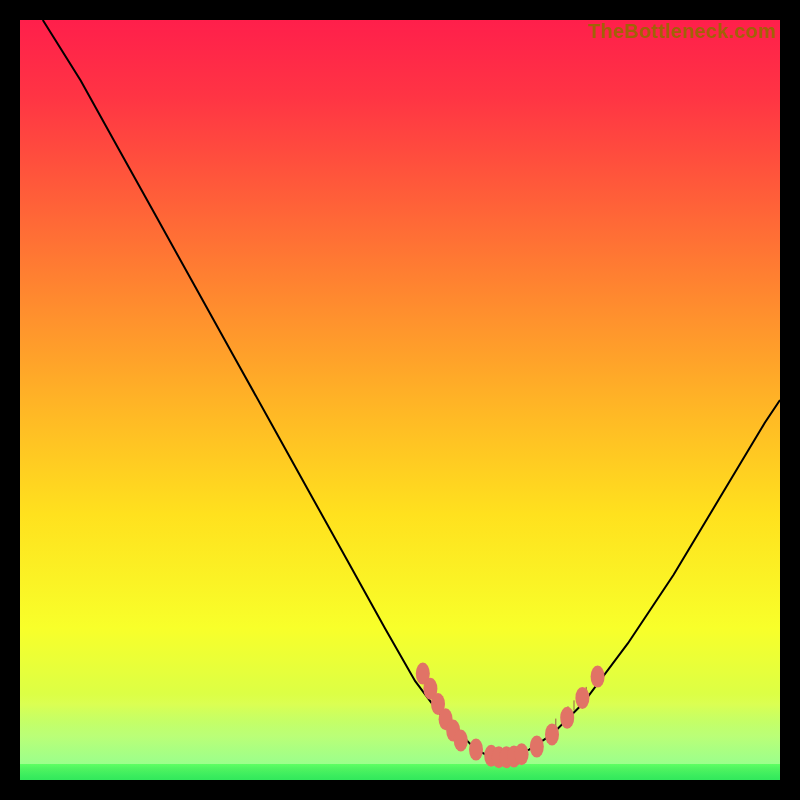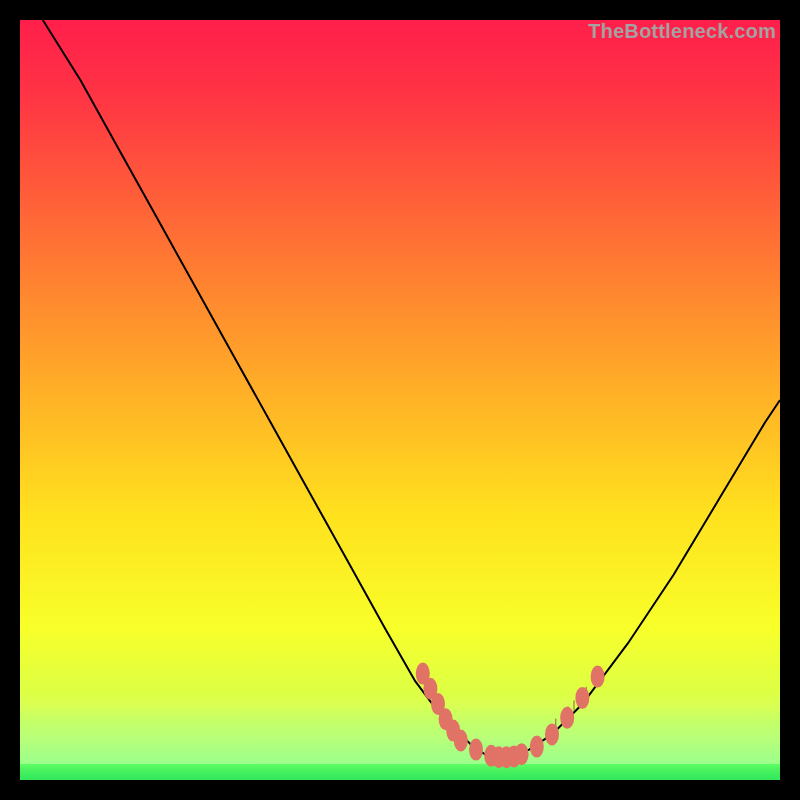--- a/index.html
+++ b/index.html
@@ -23,21 +23,21 @@
     position: absolute;
     left: 0;
     top: 0;
     width: 760px;
     height: 760px;
   }
   .watermark {
     position: absolute;
     top: 0px;
     right: 4px;
-    color: #a3a3a3;
+    color: #a16207;
     font-size: 20px;
     font-weight: 600;
     letter-spacing: 0.2px;
     user-select: none;
   }
   svg.curve {
     position: absolute;
     left: 0;
     top: 0;
     width: 760px;

